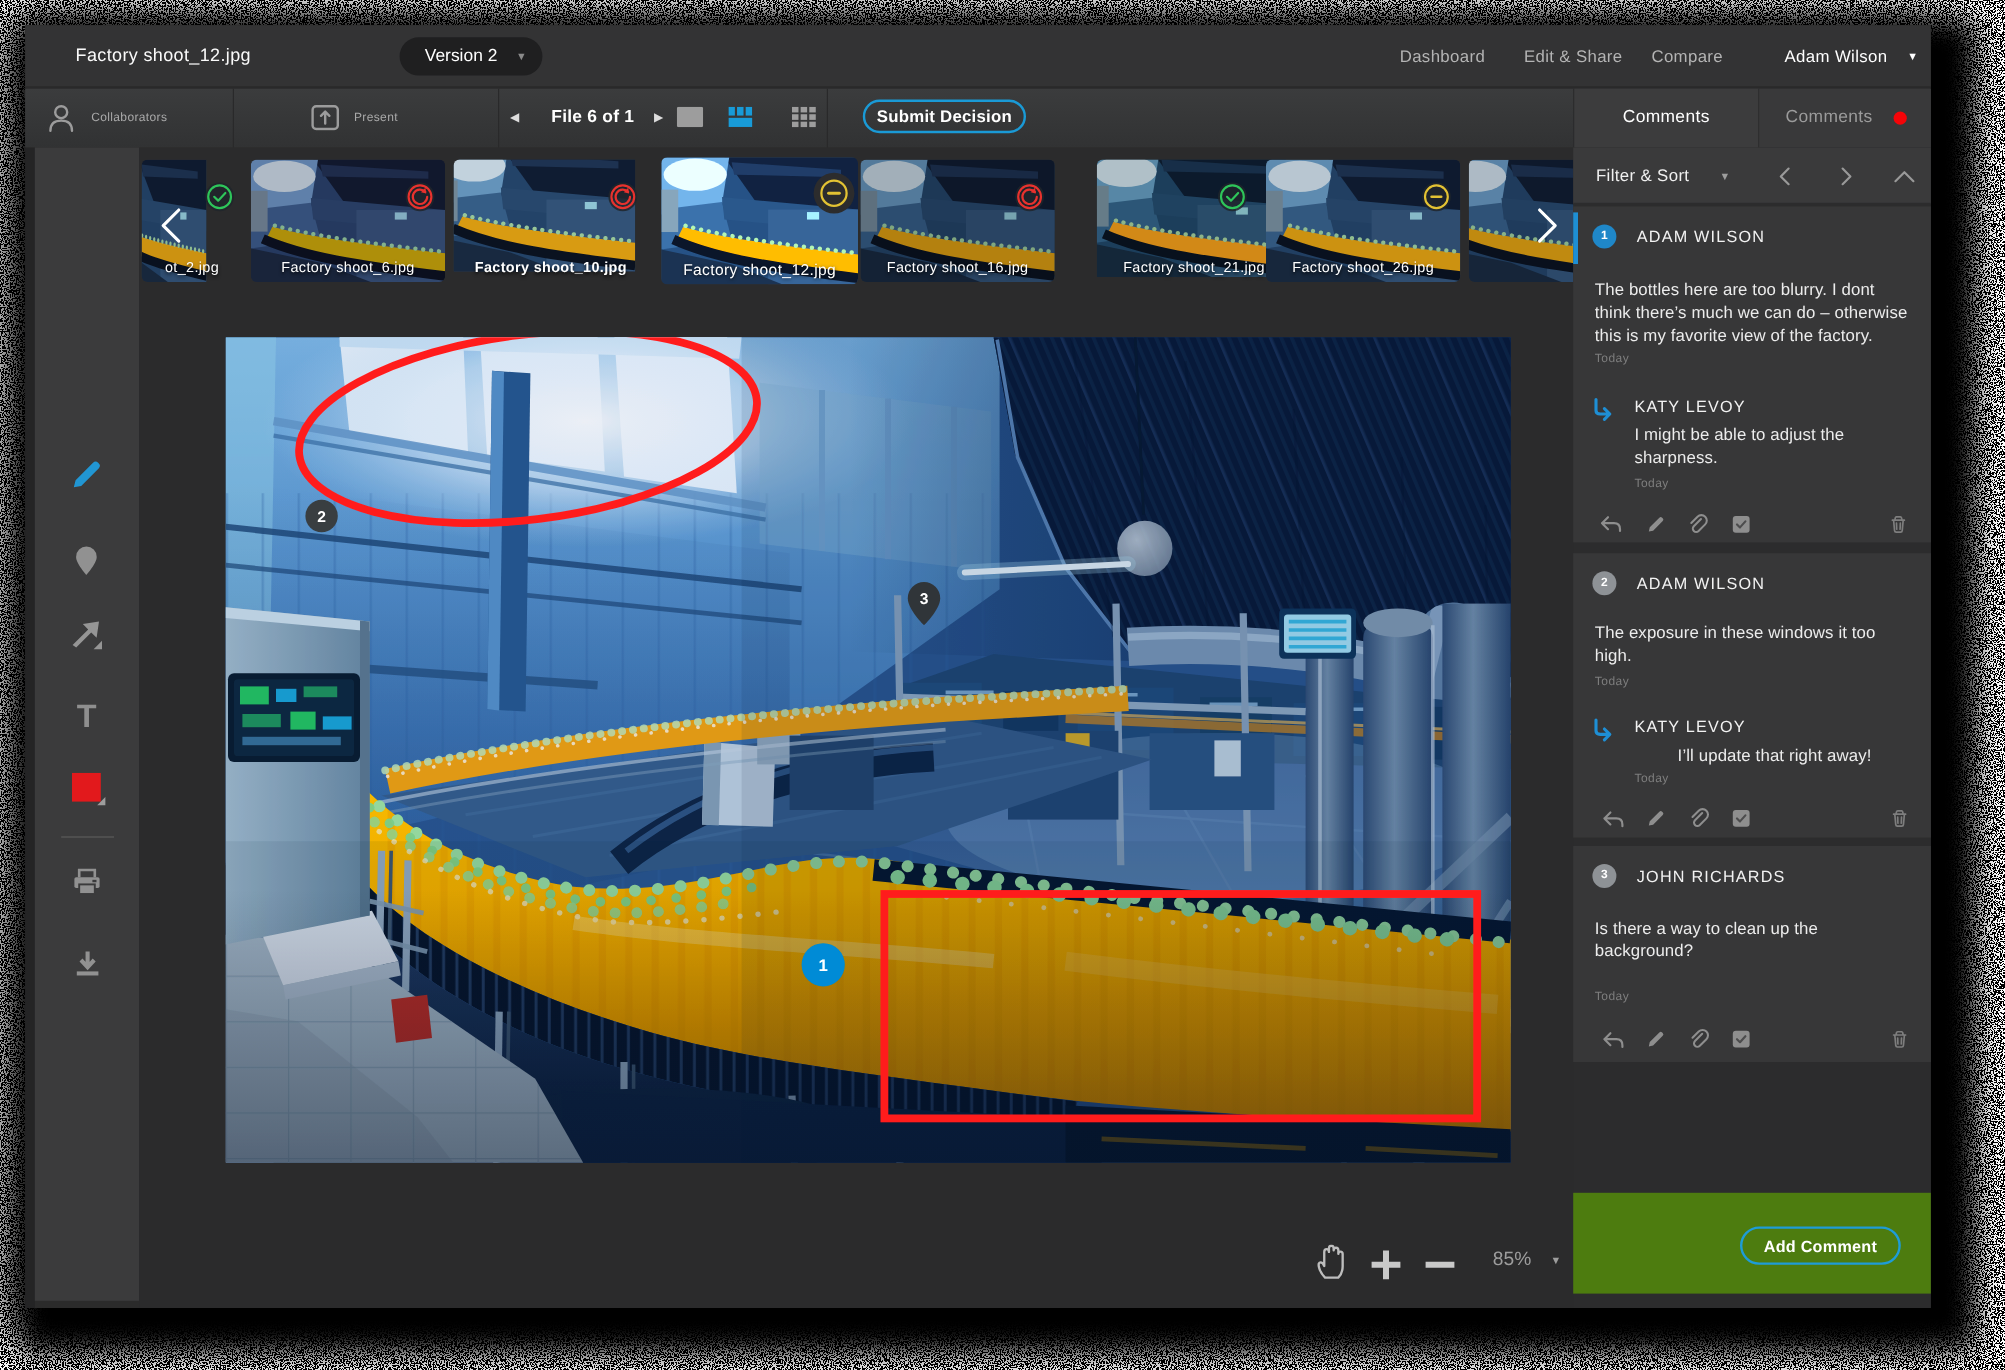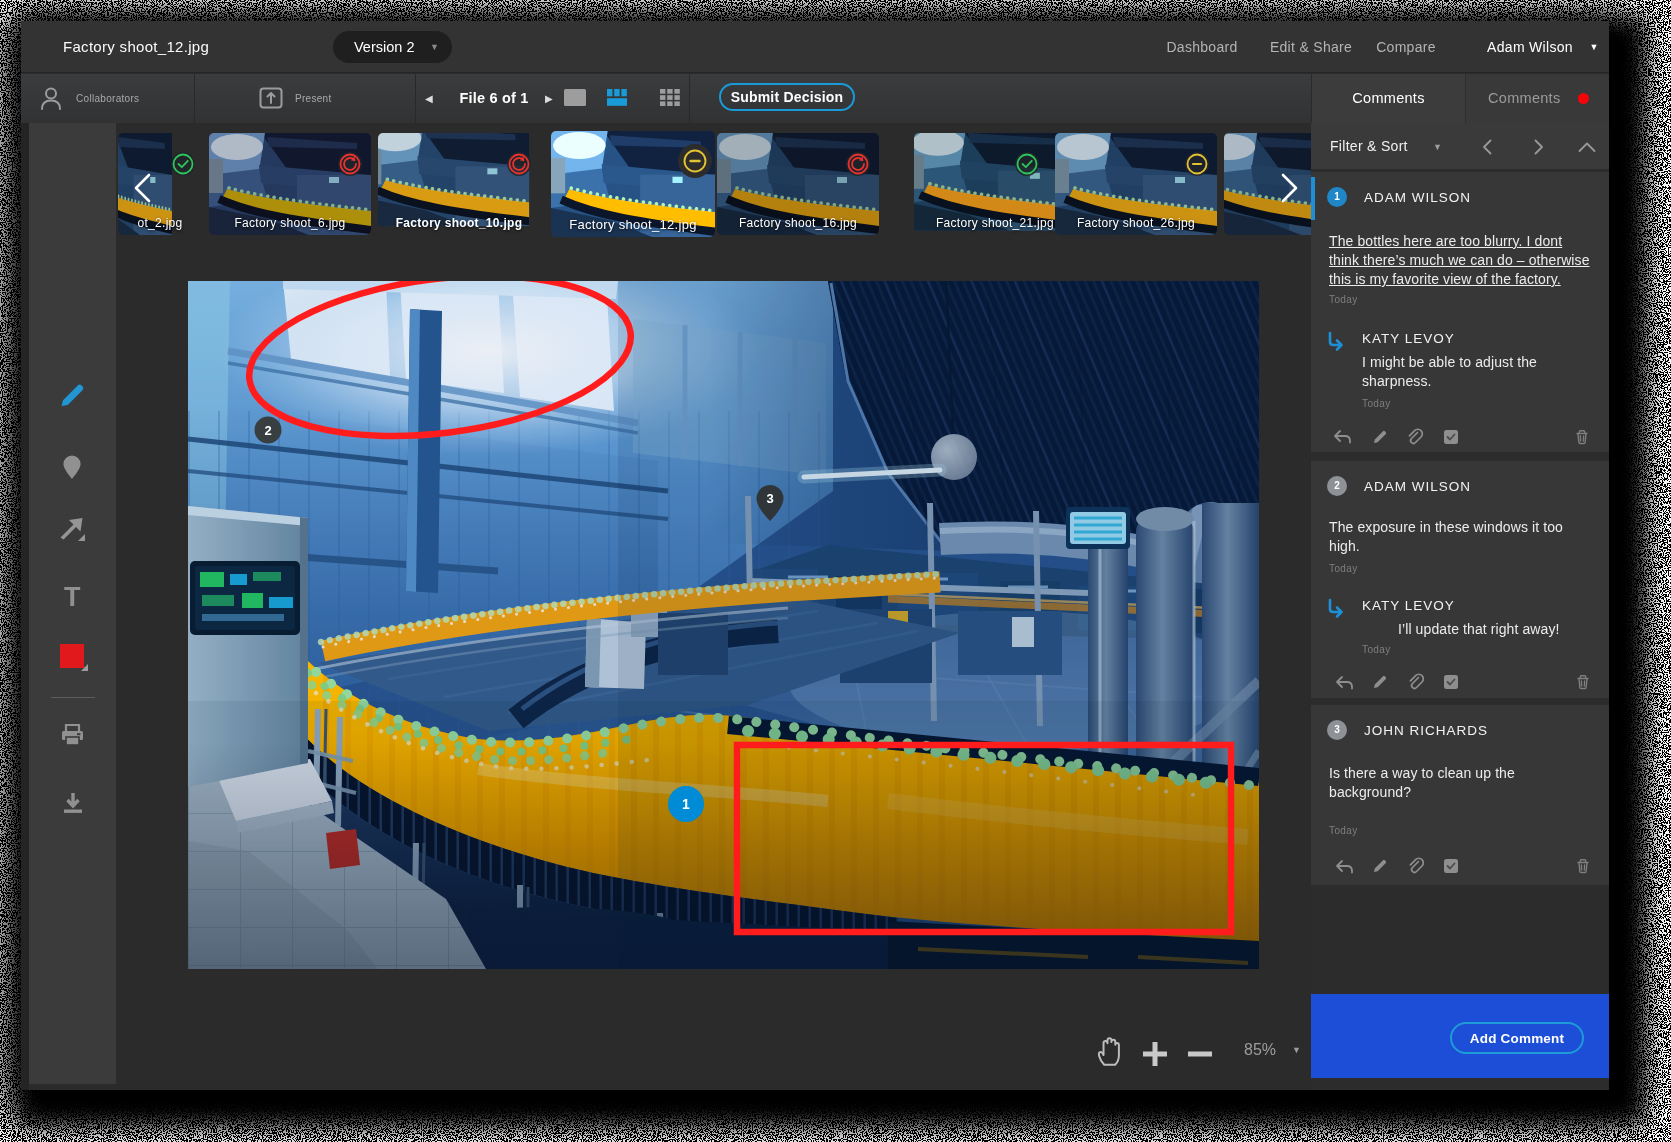--- a/index.html
+++ b/index.html
@@ -33,21 +33,21 @@
   #panel { position:absolute; left:1290px; top:102px; width:298px; height:967px; background:#2c2c2d; }
   
   #filterrow { position:absolute; left:0; top:0; width:298px; height:47px; background:#3a3a3b; border-bottom:1px solid #2c2c2d;text-align:right; }
   
   .card { position:absolute; left:0; width:298px; background:#373738; }
   .cname { position:absolute; color:#f2f2f2; font-size:13.5px; letter-spacing:1px; }
   .ctext { position:absolute; color:#ececec; font-size:14px; line-height:19px; letter-spacing:.1px; white-space:nowrap; }
   .ctoday { position:absolute; color:#7e7e7e; font-size:10px; letter-spacing:.4px; }
   .av { position:absolute; width:20px; height:20px; border-radius:50%; color:#fff; font-size:10px; font-weight:bold; text-align:center; line-height:20px; }
   
-  #addbox { position:absolute; left:0; top:871px; width:298px; height:84px; background:#1d4ed8; }
+  #addbox { position:absolute; left:0; top:871px; width:298px; height:84px; background:#4d7c0f; }
   #addbtn { position:absolute; left:139px; top:28px; width:134px; height:32px; border:2px solid #1e9cd7; border-radius:17px; color:#fff; font-weight:bold; font-size:13.5px; text-align:center; line-height:29px; letter-spacing:.2px; }
   
   #submit { position:absolute; left:698px; top:62px; width:136px; height:28px; border:2px solid #1a9ad6; border-radius:15px; color:#fff; font-weight:bold; font-size:14px; text-align:center; line-height:25px; letter-spacing:.2px; }
   
   .thumb { position:absolute; top:133px; width:162px; height:102px; border-radius:5px; overflow:hidden; }
   .tlab { position:absolute; width:100%; text-align:center; bottom:5px; color:#fff; font-size:12px; text-shadow:0 1px 3px rgba(0,0,0,.8); letter-spacing:.3px; }
   .sticon { position:absolute; }
   
   #photo { position:absolute; left:93px; top:179px; width:1071px; height:688px; }
 </style>
@@ -564,21 +564,21 @@
         </svg>
       <svg class="abs" style="left:266px; top:17px;" width="20" height="14">
           <path d="M 2.5,11 L 10,3.5 L 17.5,11" fill="none" stroke="#999" stroke-width="1.8" stroke-linecap="round" stroke-linejoin="round"></path>
         </svg>
     </div>
 
     <div class="card" style="top:49px; height:280px;">
       <div class="abs" style="left:0; top:5px; width:4px; height:43px; background:#1e8fd5;"></div>
       <div class="av" style="left:16px; top:15px; background:#1f87c8;">1</div>
       <div class="cname" style="left:53px; top:18px;">ADAM WILSON</div>
-      <div class="ctext" style="left:18px; top:60px; width:272px;text-decoration:underline;">The bottles here are too blurry. I dont<br>think there’s much we can do – otherwise<br>this is my favorite view of the factory.</div>
+      <div class="ctext" style="left:18px; top:60px; width:272px;">The bottles here are too blurry. I dont<br>think there’s much we can do – otherwise<br>this is my favorite view of the factory.</div>
       <div class="ctoday" style="left:18px; top:122px;">Today</div>
       <svg class="abs" style="left:15px; top:157px;" width="24" height="24">
           <use href="#icoFwd"></use>
         </svg>
       <div class="cname" style="left:51px; top:159px;">KATY LEVOY</div>
       <div class="ctext" style="left:51px; top:181px; width:230px;">I might be able to adjust the<br>sharpness.</div>
       <div class="ctoday" style="left:51px; top:226px;">Today</div>
       <svg class="abs" style="left:21px; top:256px;" width="20" height="18">
           <use href="#icoReply"></use>
         </svg>

